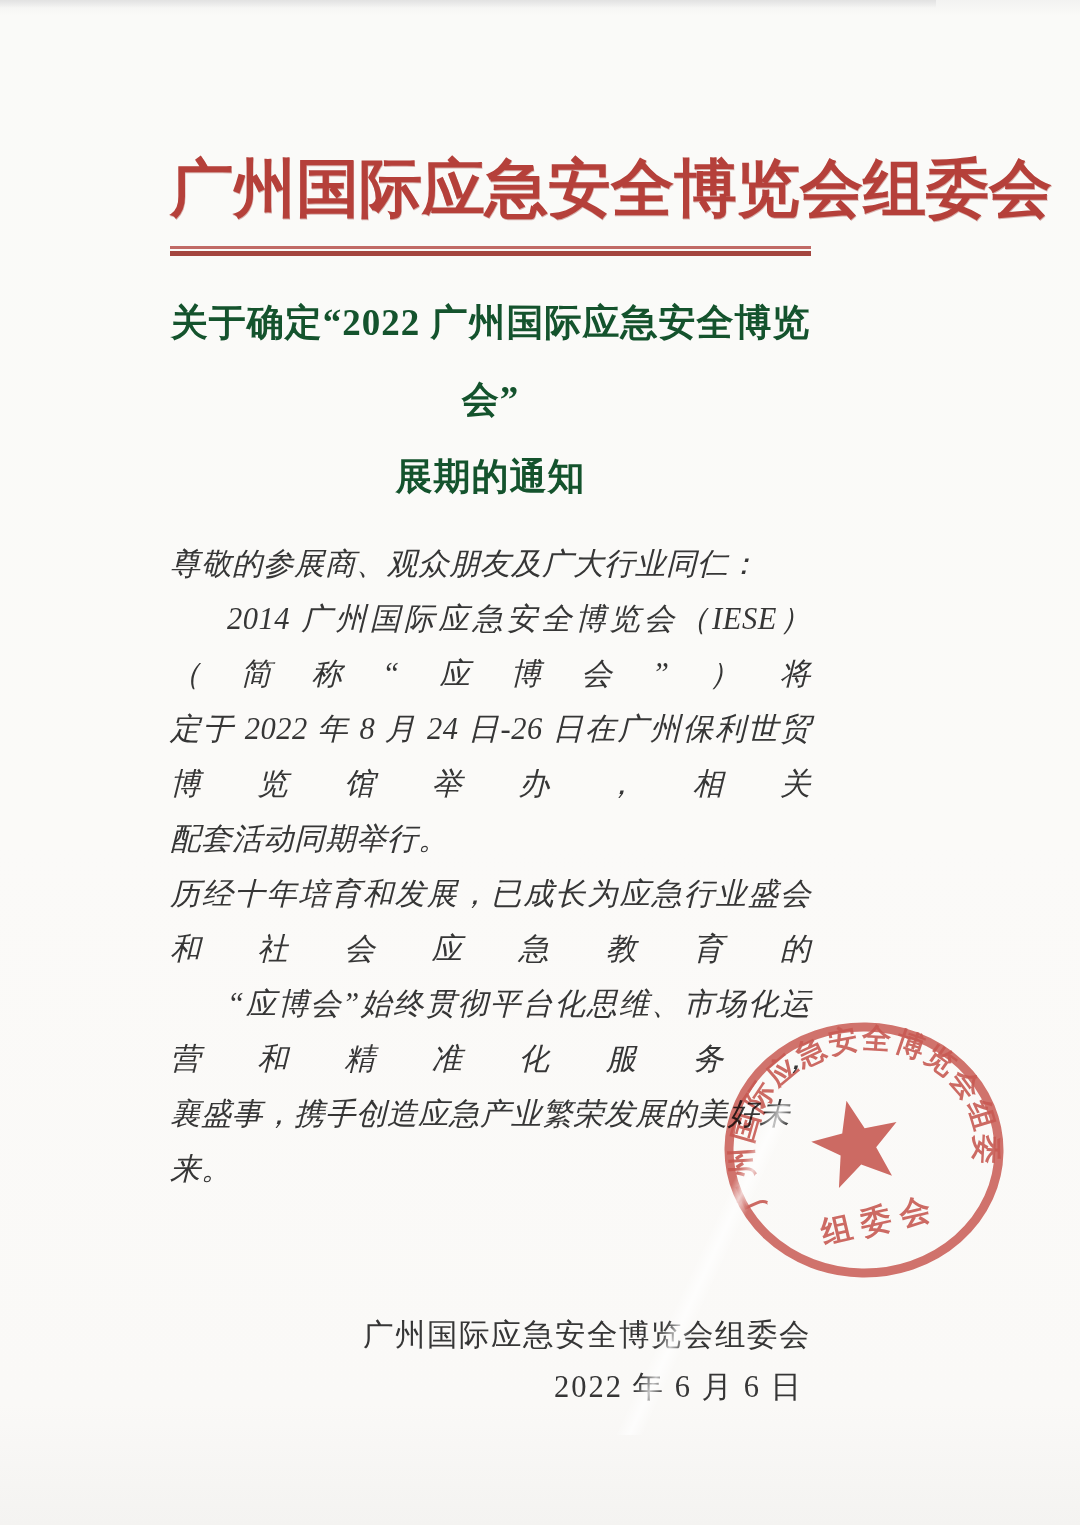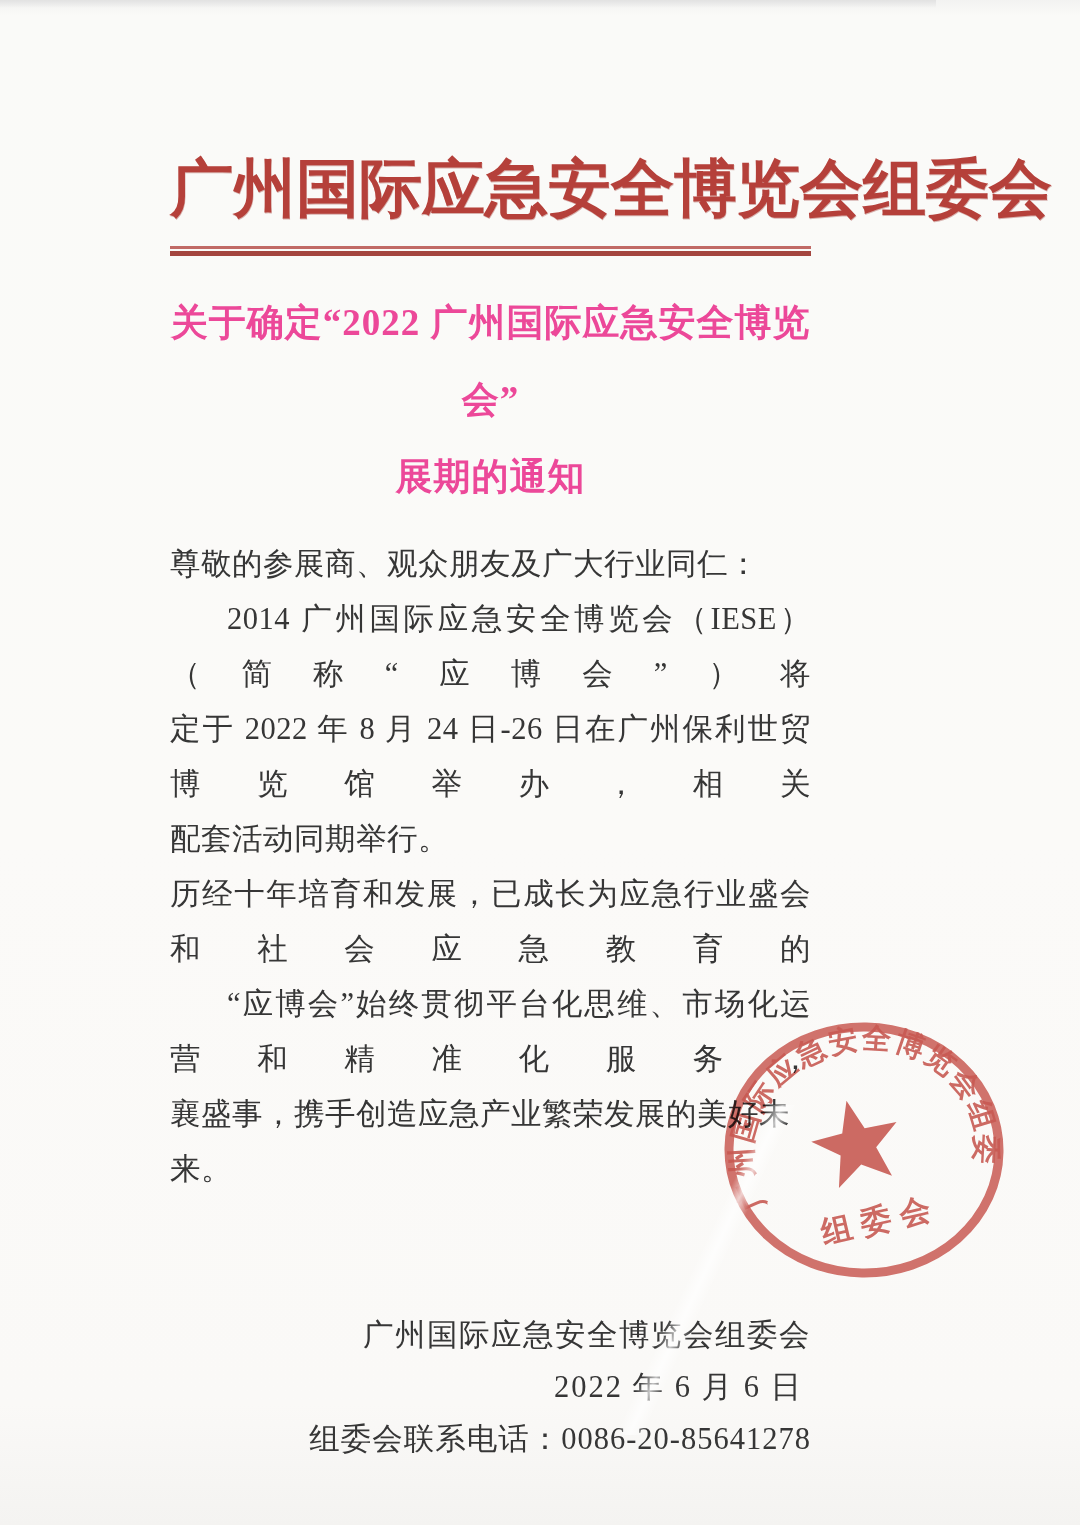--- a/index.html
+++ b/index.html
@@ -34,24 +34,24 @@
   .rule { margin-top: 14px; }
   .rule .thin  { height: 3px; background: #c16a66; }
   .rule .gap   { height: 2px; background: transparent; }
   .rule .thick { height: 5px; background: #a4453f; }
   .title {
     margin: 28px 0 0 0;
     text-align: center;
     font-size: 37px;
     line-height: 77px;
     font-weight: bold;
-    color: #ec4899;
+    color: #14532d;
     letter-spacing: 1px;
   }
-  .body-block { margin-top: 22px; }
+  .body-block { margin-top: 22px; font-style: italic; }
   .bodyline {
     font-size: 30.5px;
     line-height: 55px;
     color: #363636;
     letter-spacing: 0.5px;
   }
   .j   { text-align: justify; text-align-last: justify; }
   .ind { text-indent: 57px; }
   .signature {
     margin-top: 112px;
@@ -114,21 +114,20 @@
       <div class="bodyline j">定于 2022 年 8 月 24 日-26 日在广州保利世贸博览馆举办，相关</div>
       <div class="bodyline">配套活动同期举行。</div>
       <div class="bodyline j">历经十年培育和发展，已成长为应急行业盛会和社会应急教育的</div>
       <div class="bodyline j ind">“应博会”始终贯彻平台化思维、市场化运营和精准化服务，</div>
       <div class="bodyline">襄盛事，携手创造应急产业繁荣发展的美好未来。</div>
     </div>
 
     <div class="signature">
       <div class="sign-org">广州国际应急安全博览会组委会</div>
       <div class="sign-date">2022 年 6 月 6 日</div>
-      <div class="sign-contact">组委会联系电话：0086-20-85641278</div>
     </div>
 
   </div>
 
   <svg class="stamp" viewBox="0 0 292 264">
     <ellipse cx="146" cy="132" rx="135" ry="123" fill="none" stroke="#c5453d" stroke-width="9" opacity="0.85"></ellipse>
     <g transform="rotate(-14 146 132)" opacity="0.9">
       <path id="ringPath" d="M 40 167 A 113 101 0 1 1 252 167" fill="none"></path>
       <text font-size="29" font-weight="bold" fill="#c5453d" letter-spacing="2.5" font-family="Liberation Serif, DejaVu Serif, serif">
         <textPath href="#ringPath" startOffset="4">广州国际应急安全博览会组委会</textPath>

